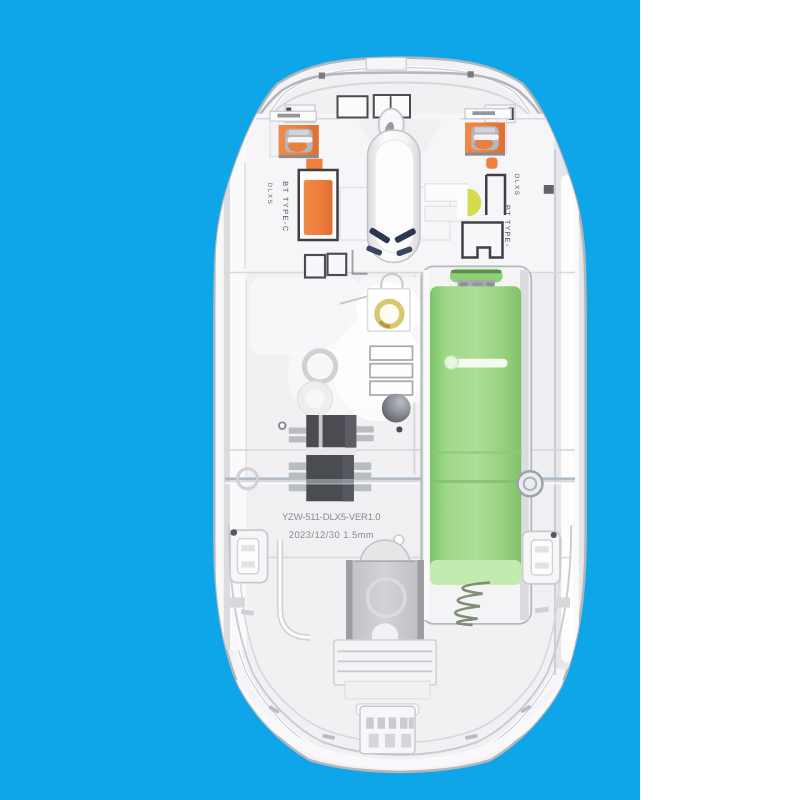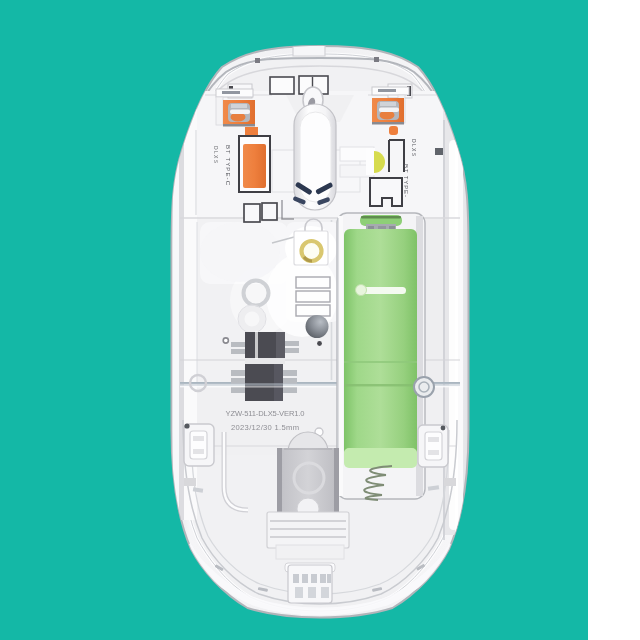--- a/index.html
+++ b/index.html
@@ -1,16 +1,16 @@
 <!DOCTYPE html>
 <html><head>
 <meta charset="utf-8">
 <style>
 html,body{margin:0;padding:0;background:#ffffff;}
-#stage{width:588px;height:640px;position:relative;overflow:hidden;background:#14b8a6;}
+#stage{width:512px;height:640px;position:relative;overflow:hidden;background:#0ea5e9;}
 text{font-family:"Liberation Sans",sans-serif;}
 </style>
 </head>
 <body>
 <div id="stage">
 <svg width="640" height="640" viewBox="0 0 640 640">
 <defs>
   <linearGradient id="bodyG" x1="0" y1="0" x2="1" y2="0">
     <stop offset="0" stop-color="#e3e4e7"></stop>
     <stop offset="0.06" stop-color="#f5f5f7"></stop>

